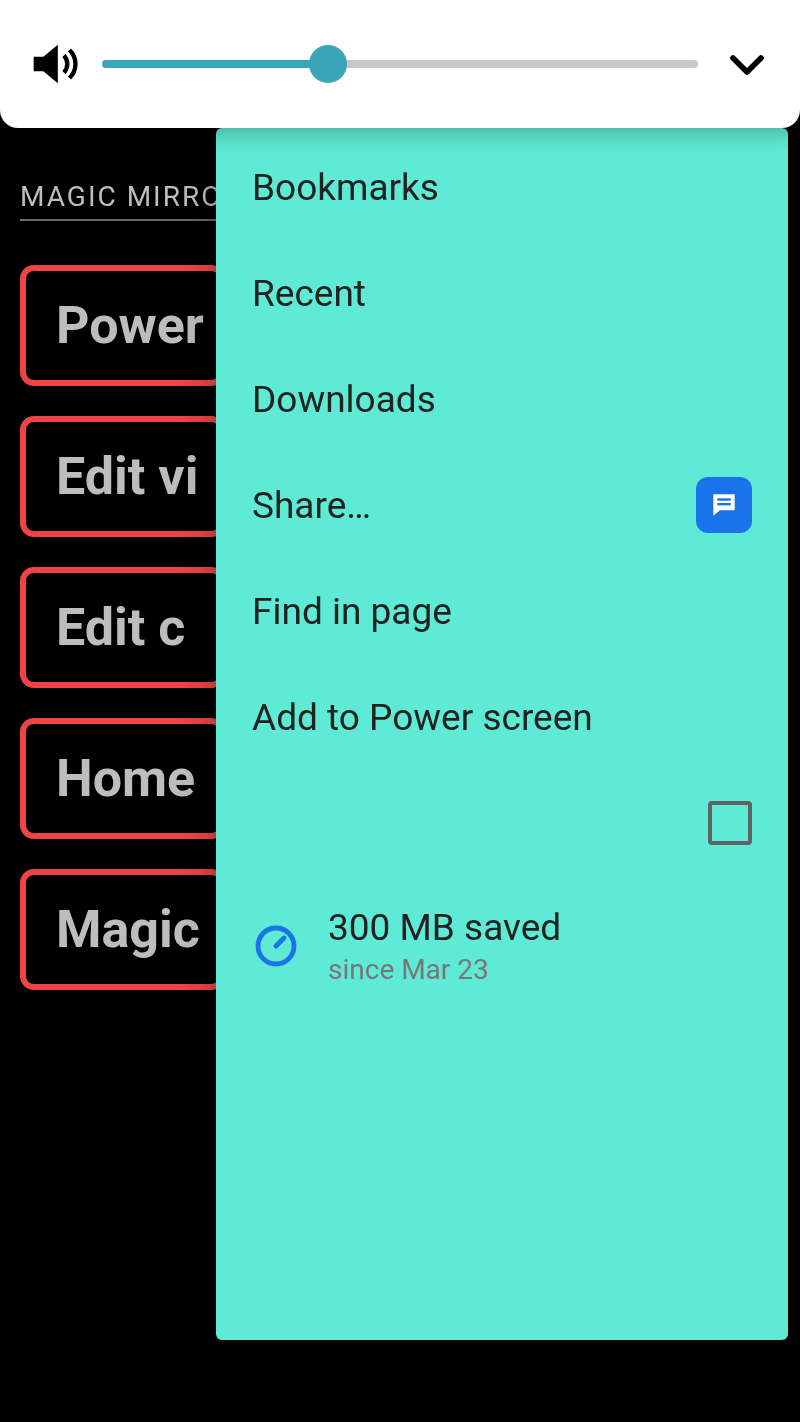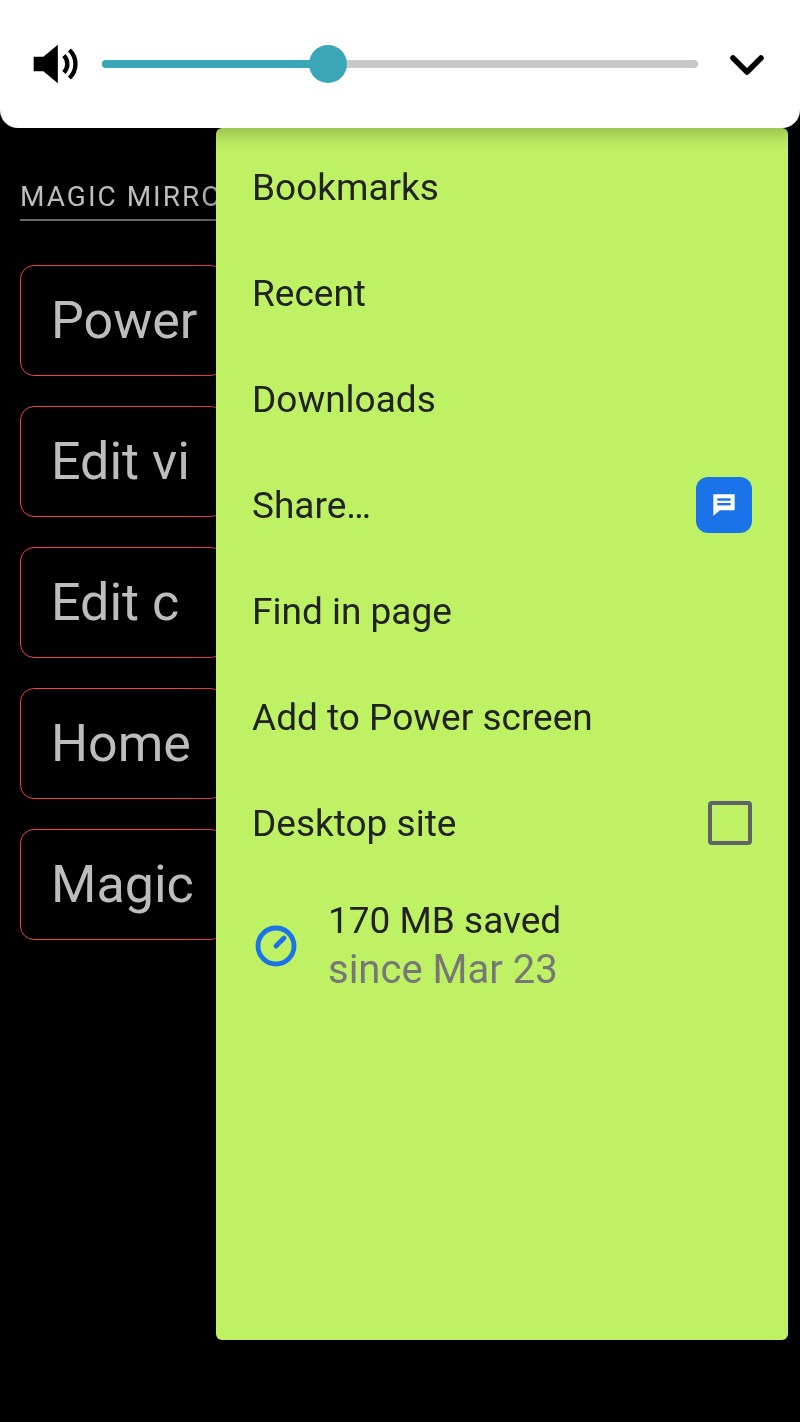--- a/index.html
+++ b/index.html
@@ -70,40 +70,40 @@
     border-bottom: 2px solid #6a6a6a;
     display: inline-block;
     padding-bottom: 6px;
     margin-bottom: 40px;
     white-space: nowrap;
     overflow: hidden;
     max-width: 200px;
   }
   .bg-btn {
     display: block;
-    border: 1px solid #ef4444;
+    border: 6px solid #ef4444;
     border-radius: 14px;
     color: #bdbdbd;
     font-size: 52px;
-    font-weight: 400;
+    font-weight: 700;
     padding: 24px 30px;
     margin-bottom: 30px;
     white-space: nowrap;
     overflow: hidden;
     width: 205px;
   }
 
   
   .menu {
     position: absolute;
     top: 128px;
     right: 12px;
     width: 572px;
     height: 1212px;
-    background: #bef264;
+    background: #5eead4;
     border-radius: 6px;
     box-shadow: 0 12px 36px rgba(0,0,0,0.35);
     z-index: 20;
     display: flex;
     flex-direction: column;
     padding: 6px 0;
   }
   .menu-item {
     height: 106px;
     display: flex;
@@ -134,21 +134,21 @@
     align-items: center;
     padding: 0 36px;
     gap: 28px;
     margin-top: 10px;
   }
   .gauge-icon { width: 48px; height:48px; }
   .data-saver-text {
     display:flex; flex-direction:column;
   }
   .ds-main { font-size: 37px; color:#222; }
-  .ds-sub { font-size: 40px; color:#777; margin-top:4px; }
+  .ds-sub { font-size: 28px; color:#777; margin-top:4px; }
 </style>
 </head>
 <body>
 
 <div class="bg-page">
   <div class="bg-heading">MAGIC MIRROR</div>
   <div class="bg-btn">Power</div>
   <div class="bg-btn">Edit vi</div>
   <div class="bg-btn">Edit c</div>
   <div class="bg-btn">Home</div>
@@ -195,28 +195,27 @@
       </svg>
     </span>
   </div>
   <div class="menu-item">
     <span>Find in page</span>
   </div>
   <div class="menu-item">
     <span>Add to Power screen</span>
   </div>
   <div class="menu-item">
-    <span>Desktop site</span>
     <span class="trailing checkbox-empty"></span>
   </div>
   <div class="data-saver">
     <span class="gauge-icon">
       <svg viewBox="0 0 24 24" width="48" height="48" fill="none" stroke="#1a73e8" stroke-width="2.4" stroke-linecap="round">
         <circle cx="12" cy="12" r="9"></circle>
         <line x1="12" y1="12" x2="16" y2="8"></line>
       </svg>
     </span>
     <div class="data-saver-text">
-      <span class="ds-main">170 MB saved</span>
+      <span class="ds-main">300 MB saved</span>
       <span class="ds-sub">since Mar 23</span>
     </div>
   </div>
 </div>
 
 </body></html>

